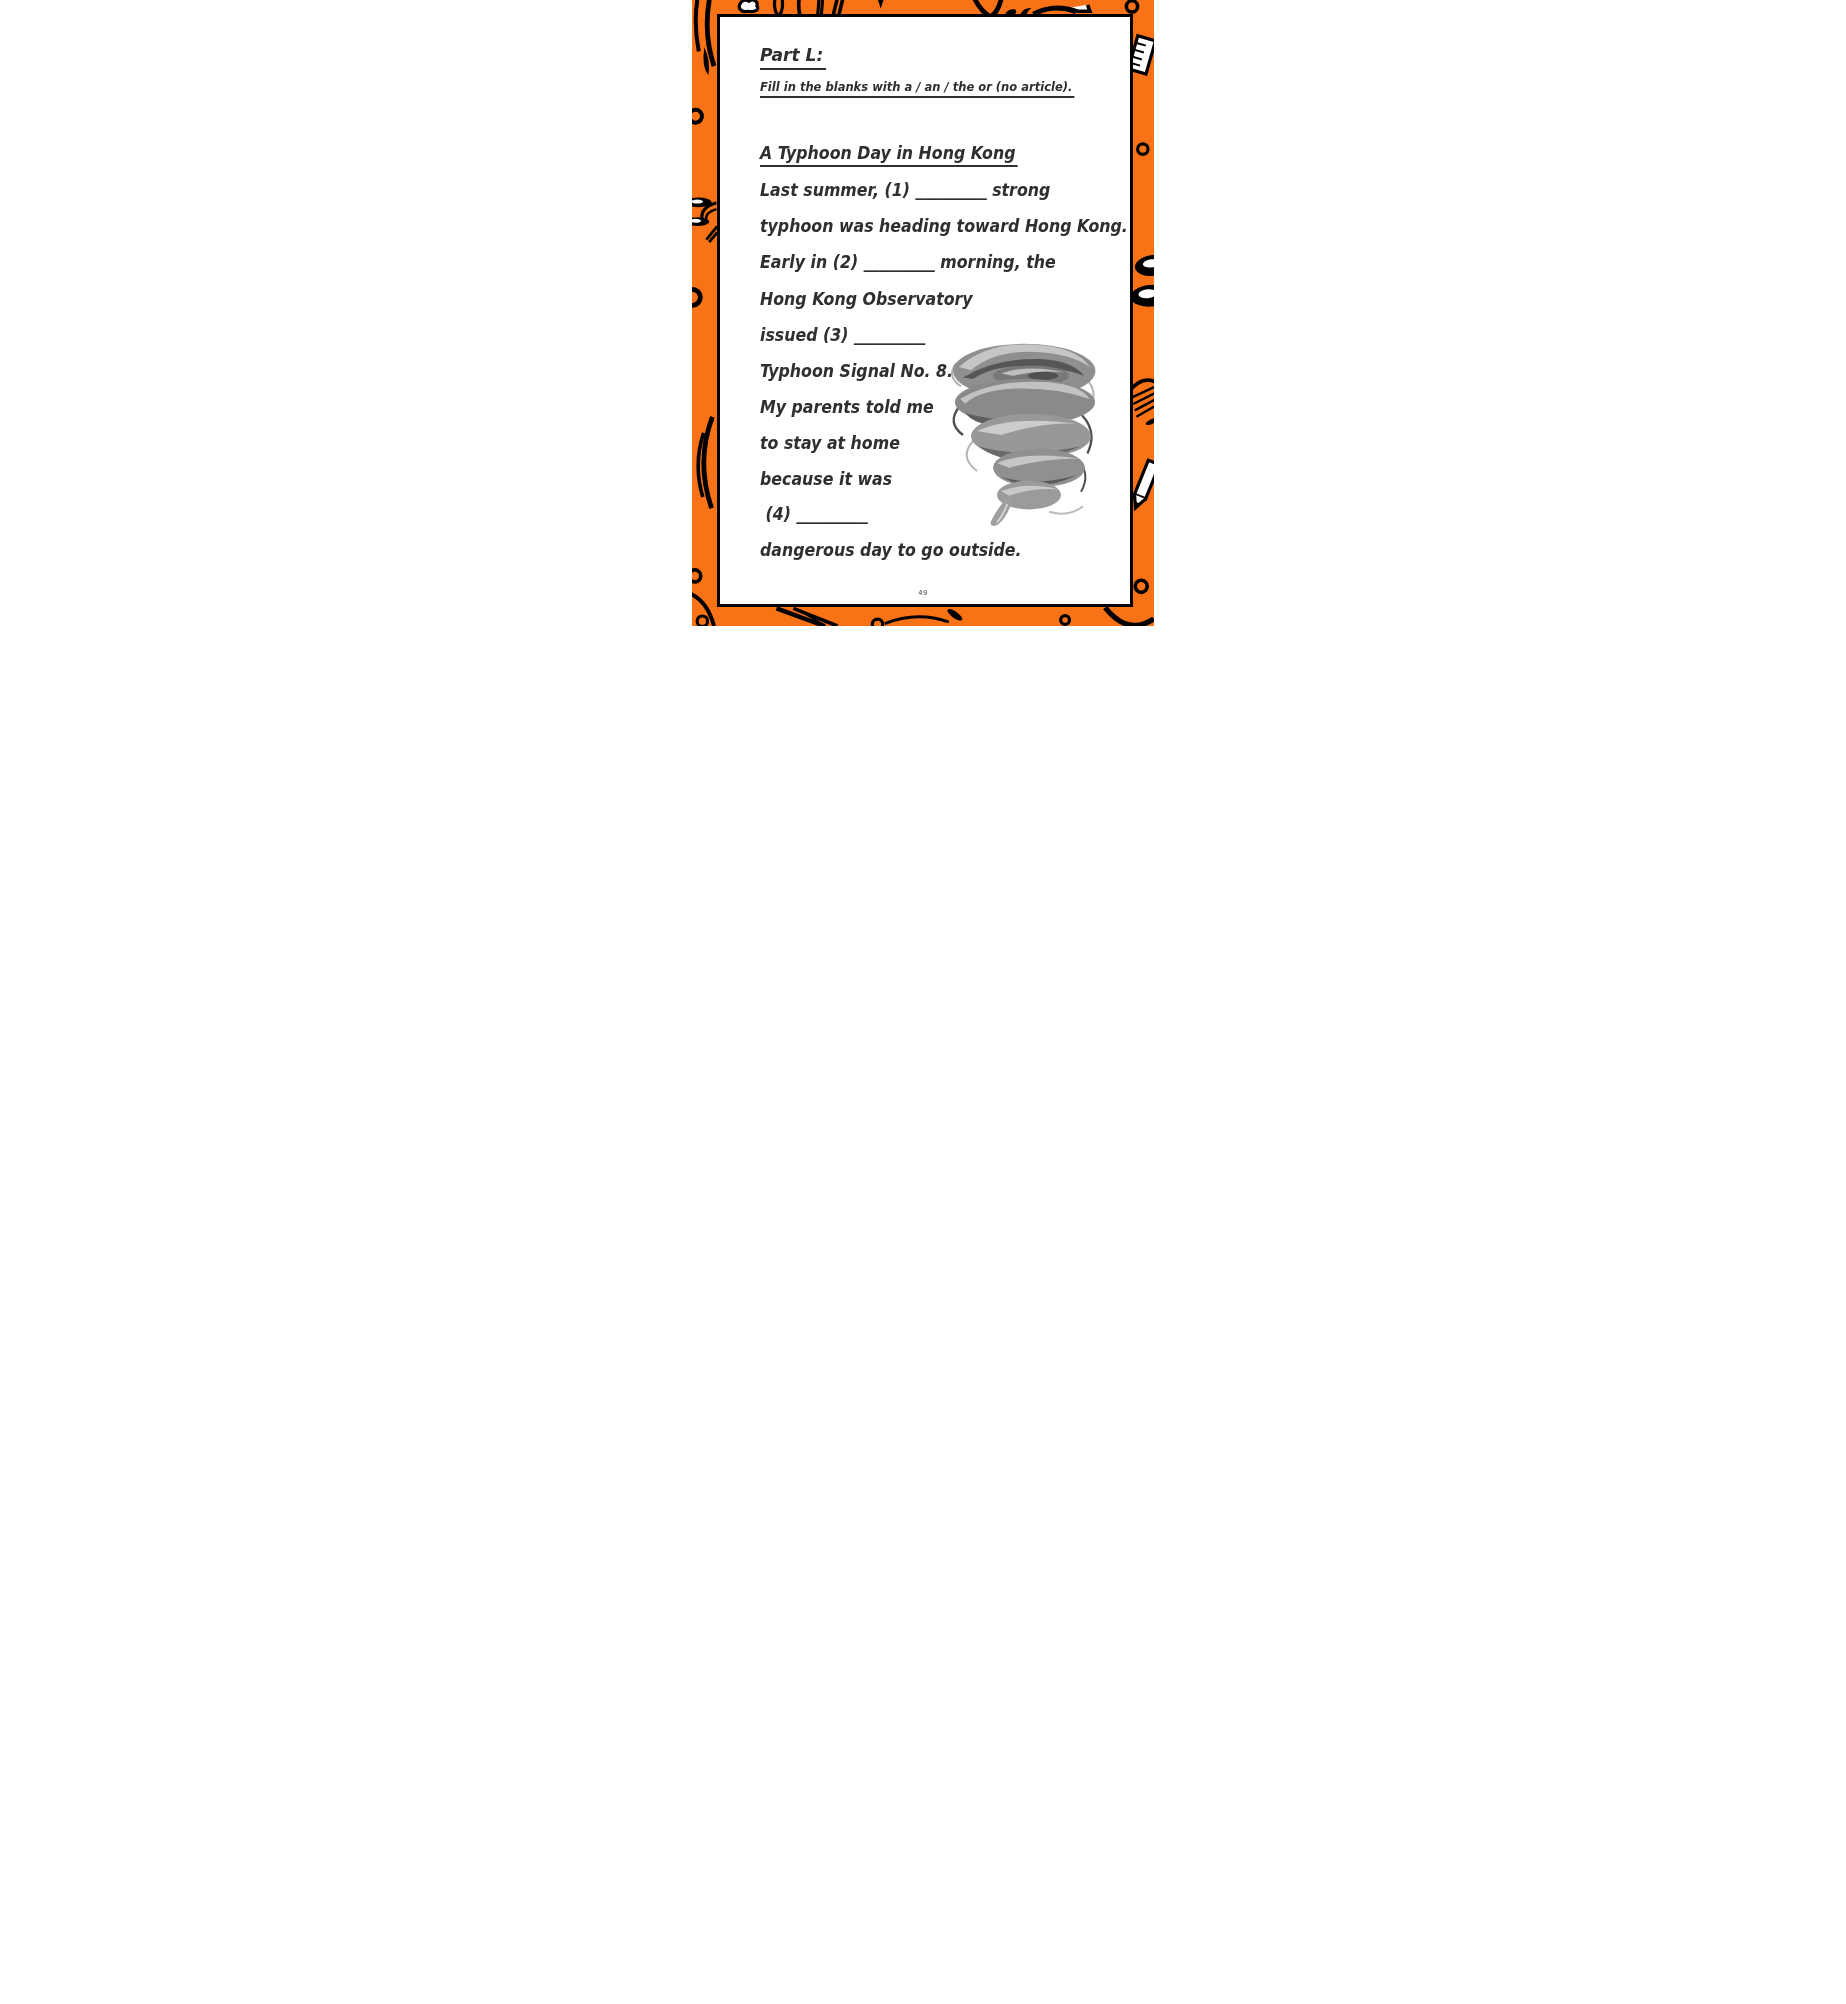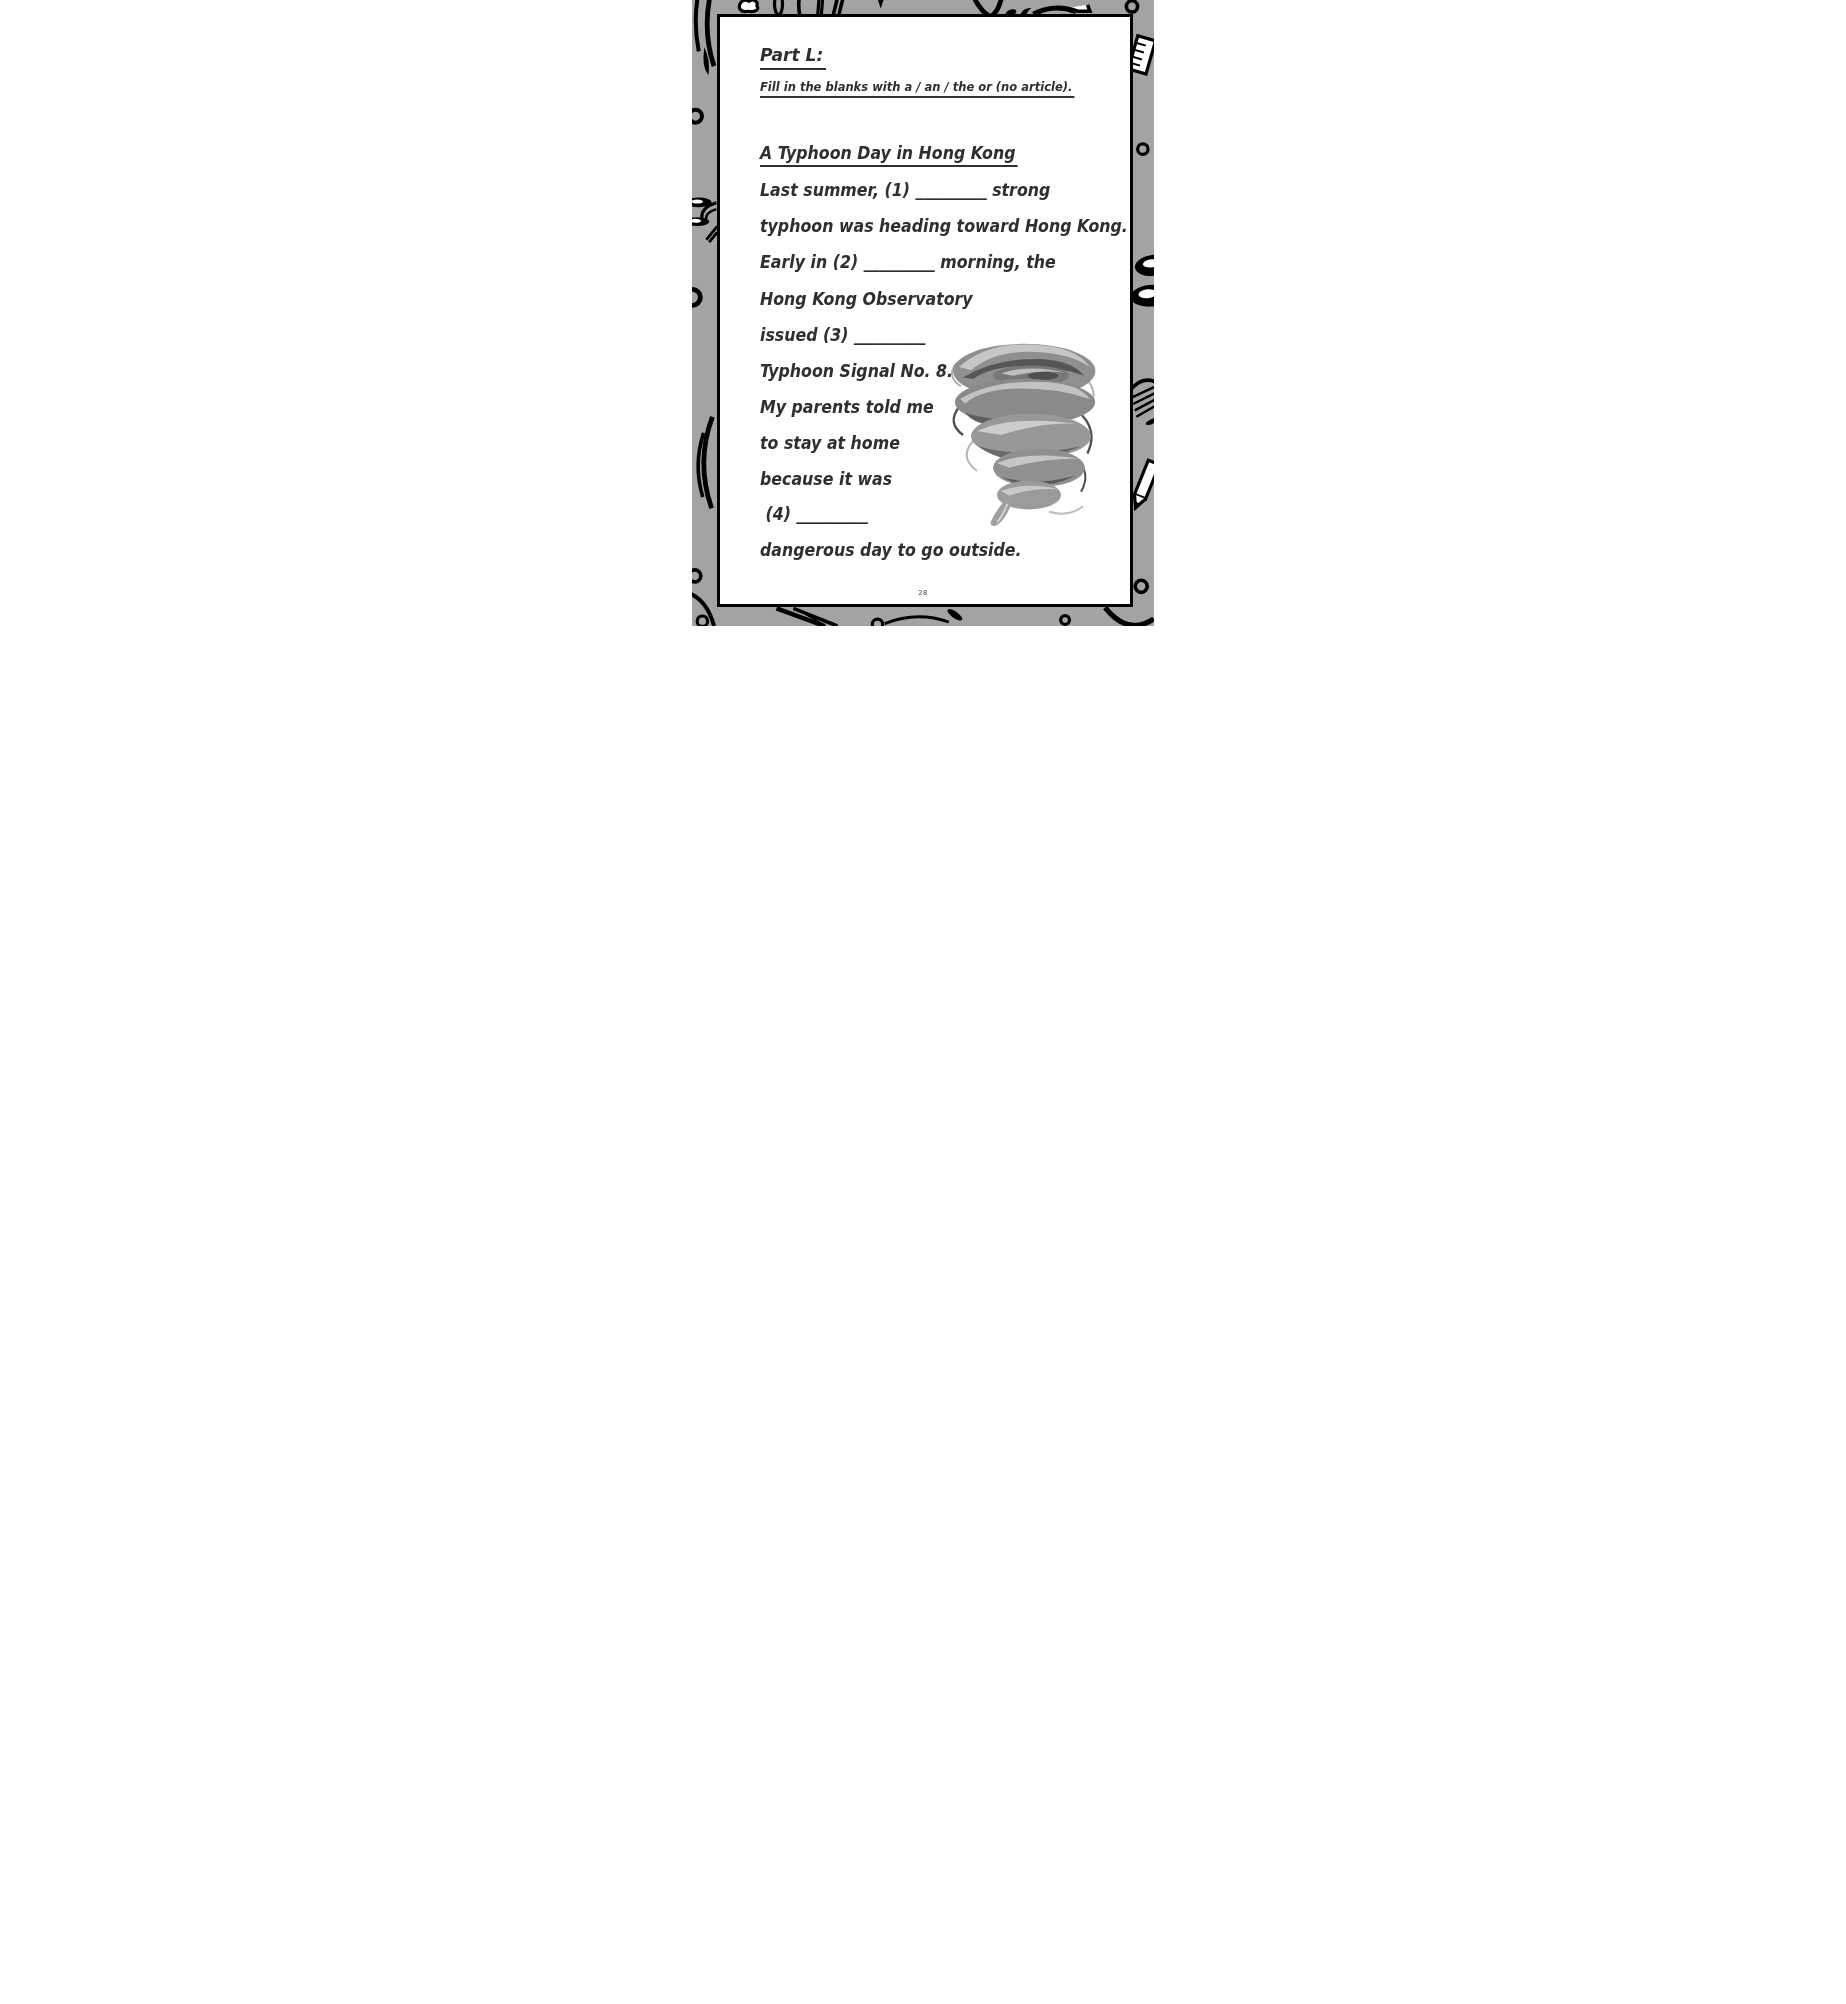--- a/index.html
+++ b/index.html
@@ -1,20 +1,20 @@
 <!DOCTYPE html>
 <html style="font-size:6.4px"><head>
 <meta charset="utf-8">
 <style>
   html,body{margin:0;padding:0;background:#ffffff;}
   .page{
     position:relative;
     width:462px;height:626px;
     margin:0 auto;
-    background:#a3a3a3;
+    background:#f97316;
     overflow:hidden;
     font-family:"DejaVu Sans", sans-serif;
   }
   .doodles{position:absolute;left:0;top:0;width:462px;height:626px;z-index:0;}
   .frame{
     position:absolute;left:25px;top:13.6px;width:416px;height:593px;
     box-sizing:border-box;border:3.6px solid #000;background:#ffffff;z-index:1;
   }
   .txt{
     position:absolute;left:68px;z-index:2;
@@ -181,16 +181,16 @@
     <path d="M120,310 Q200,278 330,300 Q250,296 150,322 Z" fill="#c6c6c6" stroke="none"></path>
     <path d="M130,345 Q220,370 320,340 Q250,376 170,362 Z" fill="#5a5a5a" stroke="none"></path>
 
     <ellipse cx="200" cy="390" rx="80" ry="36" fill="#9b9b9b" stroke="none"></ellipse>
     <path d="M130,380 Q195,356 275,376 Q210,370 150,392 Z" fill="#c9c9c9" stroke="none"></path>
 
     <path d="M160,402 C150,430 138,452 122,464 C112,471 100,468 106,454 C116,432 132,410 150,394 Z" fill="#9e9e9e" stroke="none"></path>
     <path d="M146,412 C138,432 130,448 120,458" stroke="#d2d2d2" stroke-width="5"></path>
   </svg>
 
-  <div class="page-number">28</div>
+  <div class="page-number">49</div>
 
 </div>
 
 
 </body></html>

